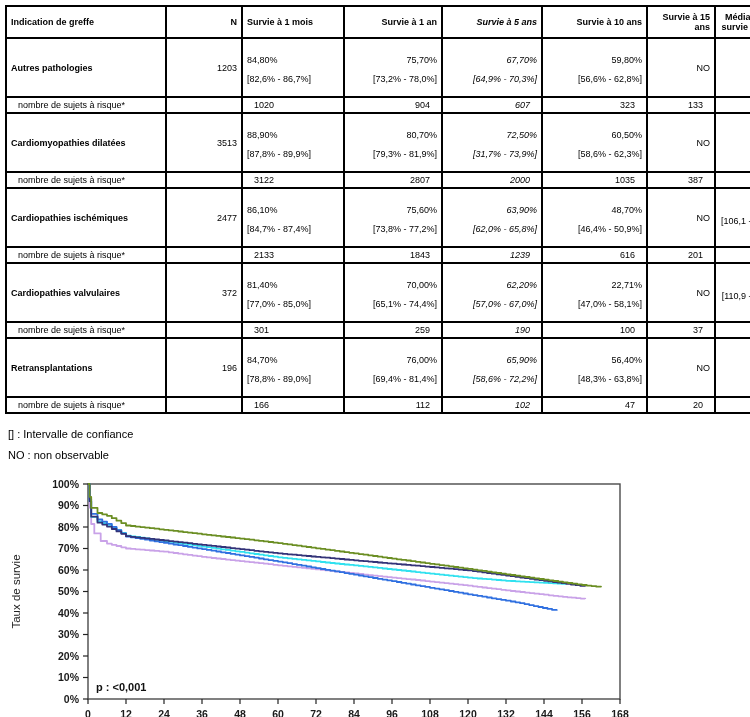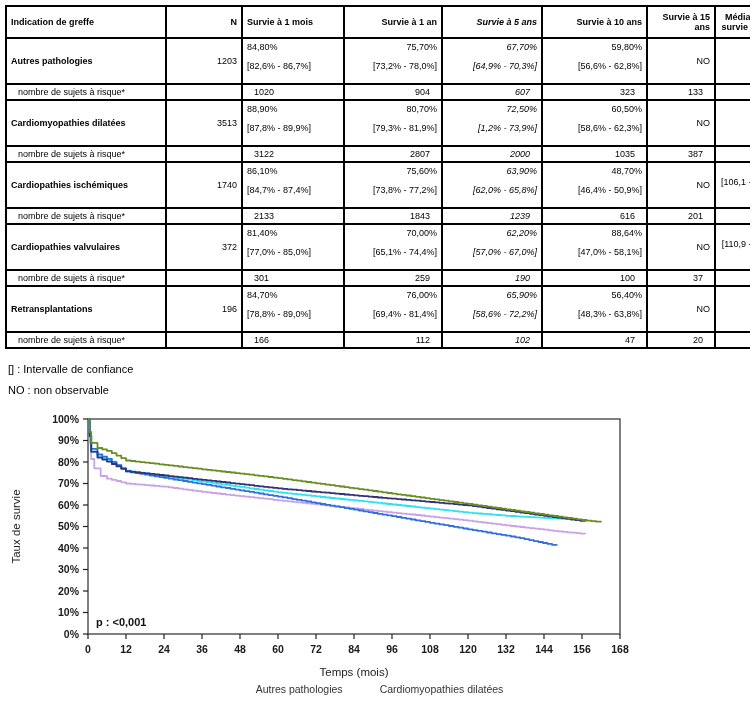--- a/index.html
+++ b/index.html
@@ -13,21 +13,21 @@
   .c-ind{width:150px;text-align:left;}
   .c-n{width:66px;text-align:right;}
   .c-m1{width:92px;text-align:left;}
   .c-y1{width:88px;text-align:right;}
   .c-y5{width:90px;text-align:right;font-style:italic;}
   .c-y10{width:95px;text-align:right;}
   .c-y15{width:58px;text-align:right;}
   .c-med{width:59px;text-align:right;}
   th.c-med{text-align:center;}
   tr.surv-row td{height:40px;}
-  tr.surv-row td.cell-sv,tr.surv-row td.cell-med{vertical-align:top;padding-top:3px;}
+  tr.surv-row td.cell-sv,tr.surv-row td.cell-med{vertical-align:top;padding-top:16px;}
   tr.surv-row td.cell-mid{vertical-align:middle;}
   td .ci{margin-top:9px;}
   td .ci-med{margin-top:1px;}
   .ind-name{font-weight:bold;}
   tr.risk-row td{height:12px;padding:1px 11px;}
   
   .footnotes{margin:14px 0 0 8px;font-size:11px;}
   .footnotes .fn{margin-bottom:9px;}
   
   .chart-wrap{margin-top:10px;}
@@ -98,21 +98,21 @@
           <td class="c-m1 cell-sv">
             <div class="val">88,90%</div>
             <div class="ci">[87,8% - 89,9%]</div>
           </td>
           <td class="c-y1 cell-sv">
             <div class="val">80,70%</div>
             <div class="ci">[79,3% - 81,9%]</div>
           </td>
           <td class="c-y5 cell-sv">
             <div class="val">72,50%</div>
-            <div class="ci">[1,2% - 73,9%]</div>
+            <div class="ci">[31,7% - 73,9%]</div>
           </td>
           <td class="c-y10 cell-sv">
             <div class="val">60,50%</div>
             <div class="ci">[58,6% - 62,3%]</div>
           </td>
           <td class="c-y15 cell-mid">NO</td>
           <td class="c-med cell-mid">
             <div class="val">NO</div>
           </td>
         </tr>
@@ -121,21 +121,21 @@
           <td class="c-n"></td>
           <td class="c-m1">3122</td>
           <td class="c-y1">2807</td>
           <td class="c-y5">2000</td>
           <td class="c-y10">1035</td>
           <td class="c-y15">387</td>
           <td class="c-med"></td>
         </tr>
         <tr class="surv-row">
           <td class="c-ind cell-mid"><span class="ind-name">Cardiopathies ischémiques</span></td>
-          <td class="c-n cell-mid">1740</td>
+          <td class="c-n cell-mid">2477</td>
           <td class="c-m1 cell-sv">
             <div class="val">86,10%</div>
             <div class="ci">[84,7% - 87,4%]</div>
           </td>
           <td class="c-y1 cell-sv">
             <div class="val">75,60%</div>
             <div class="ci">[73,8% - 77,2%]</div>
           </td>
           <td class="c-y5 cell-sv">
             <div class="val">63,90%</div>
@@ -170,21 +170,21 @@
           </td>
           <td class="c-y1 cell-sv">
             <div class="val">70,00%</div>
             <div class="ci">[65,1% - 74,4%]</div>
           </td>
           <td class="c-y5 cell-sv">
             <div class="val">62,20%</div>
             <div class="ci">[57,0% - 67,0%]</div>
           </td>
           <td class="c-y10 cell-sv">
-            <div class="val">88,64%</div>
+            <div class="val">22,71%</div>
             <div class="ci">[47,0% - 58,1%]</div>
           </td>
           <td class="c-y15 cell-mid">NO</td>
           <td class="c-med cell-med">
             <div class="val">146,7</div>
             <div class="ci-med">[110,9 - 170,9]</div>
           </td>
         </tr>
         <tr class="risk-row">
           <td class="c-ind">nombre de sujets à risque*</td>

